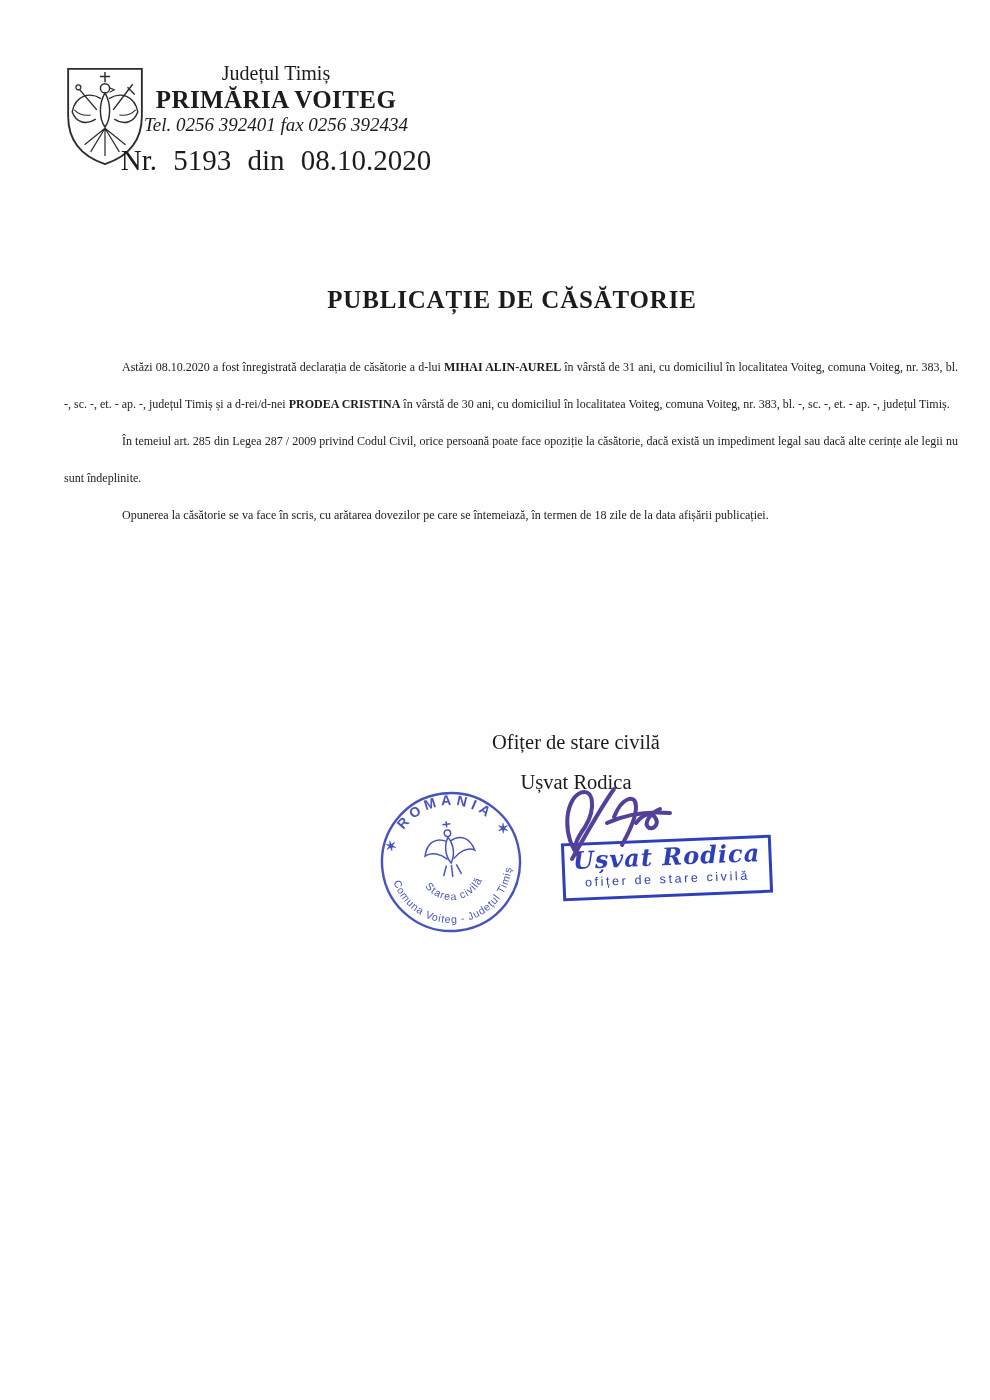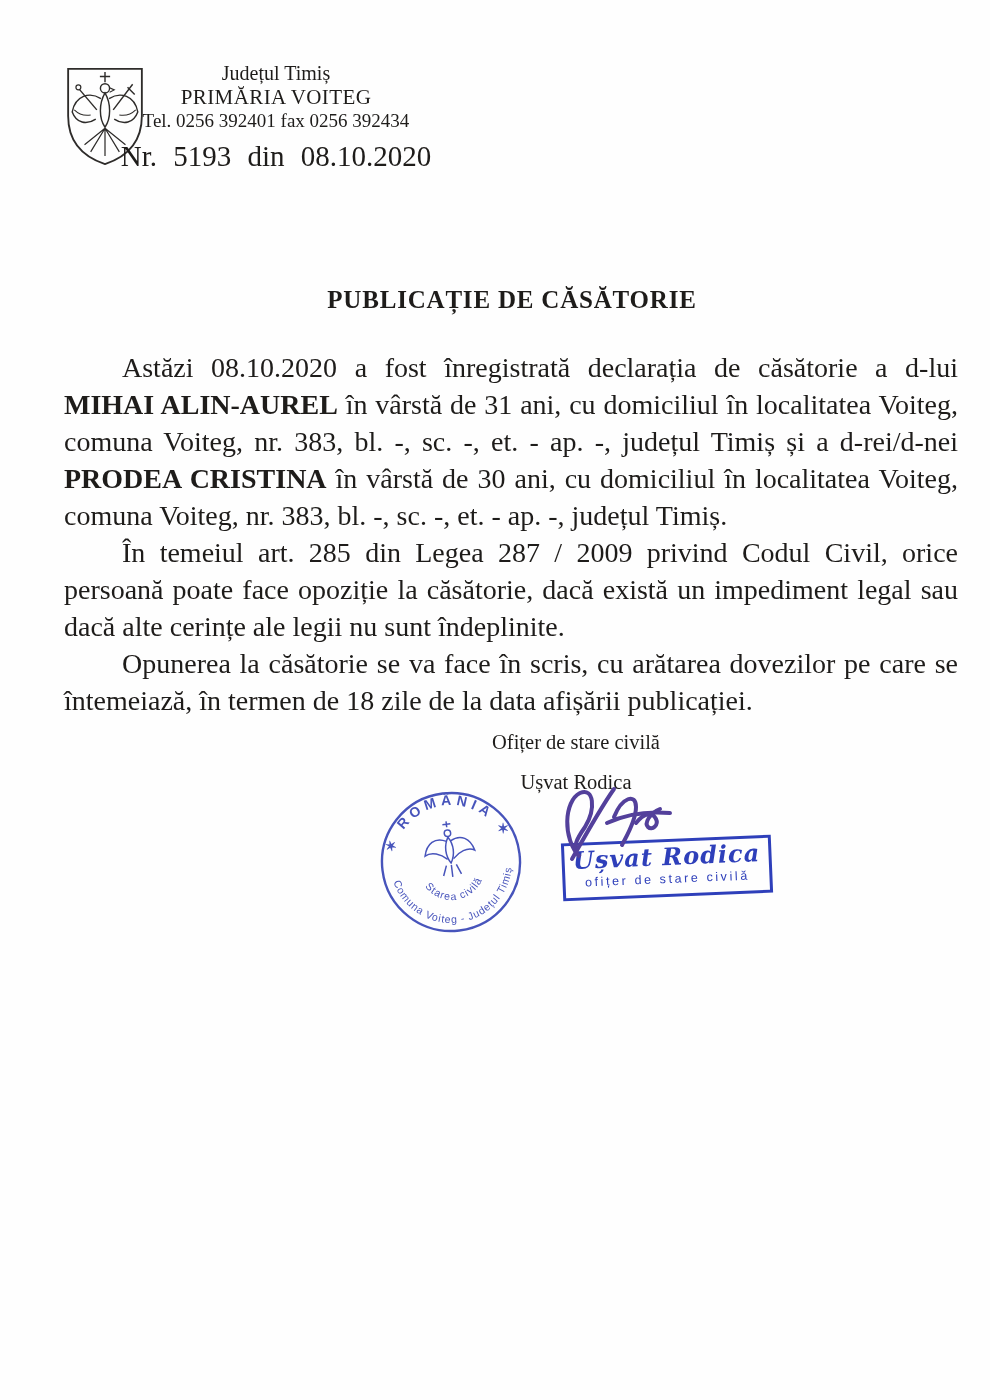--- a/index.html
+++ b/index.html
@@ -10,32 +10,32 @@
     background:#fefefe;
     font-family:"Liberation Serif","DejaVu Serif",serif;
     color:#1e1c1a;
     overflow:hidden;
   }
   
   .coa{position:absolute;left:62px;top:64px;width:86px;height:104px;}
   .coa path,.coa circle,.coa line{stroke:#2e2c2a;fill:none;}
   .hdr{position:absolute;left:96px;top:62px;width:360px;text-align:center;line-height:1.16;}
   .hdr-county{font-size:20px;}
-  .hdr-inst{font-size:21px;font-weight:normal;letter-spacing:.4px;}
-  .hdr-tel{font-size:19px;}
+  .hdr-inst{font-size:25px;font-weight:bold;letter-spacing:.4px;}
+  .hdr-tel{font-size:19px;font-style:italic;}
   .hdr-nr{font-size:29px;margin-top:8px;word-spacing:9px;}
   
   .title{
     position:absolute;left:66px;top:286px;width:892px;
     text-align:center;font-weight:bold;font-size:25px;letter-spacing:.8px;
   }
   
   .bodytext{
     position:absolute;left:64px;top:349px;width:894px;
-    font-size:28px;line-height:37px;text-align:justify;
+    font-size:12px;line-height:37px;text-align:justify;
   }
   .bodytext p{margin:0;text-indent:58px;}
   .b{font-weight:bold;}
   
   .sig{position:absolute;left:420px;top:731px;width:312px;text-align:center;font-size:20.5px;}
   .sig .name{margin-top:17px;}
   
   .stamp-round{
     position:absolute;left:376px;top:787px;width:150px;height:150px;
     transform:rotate(-7deg);opacity:.9;

